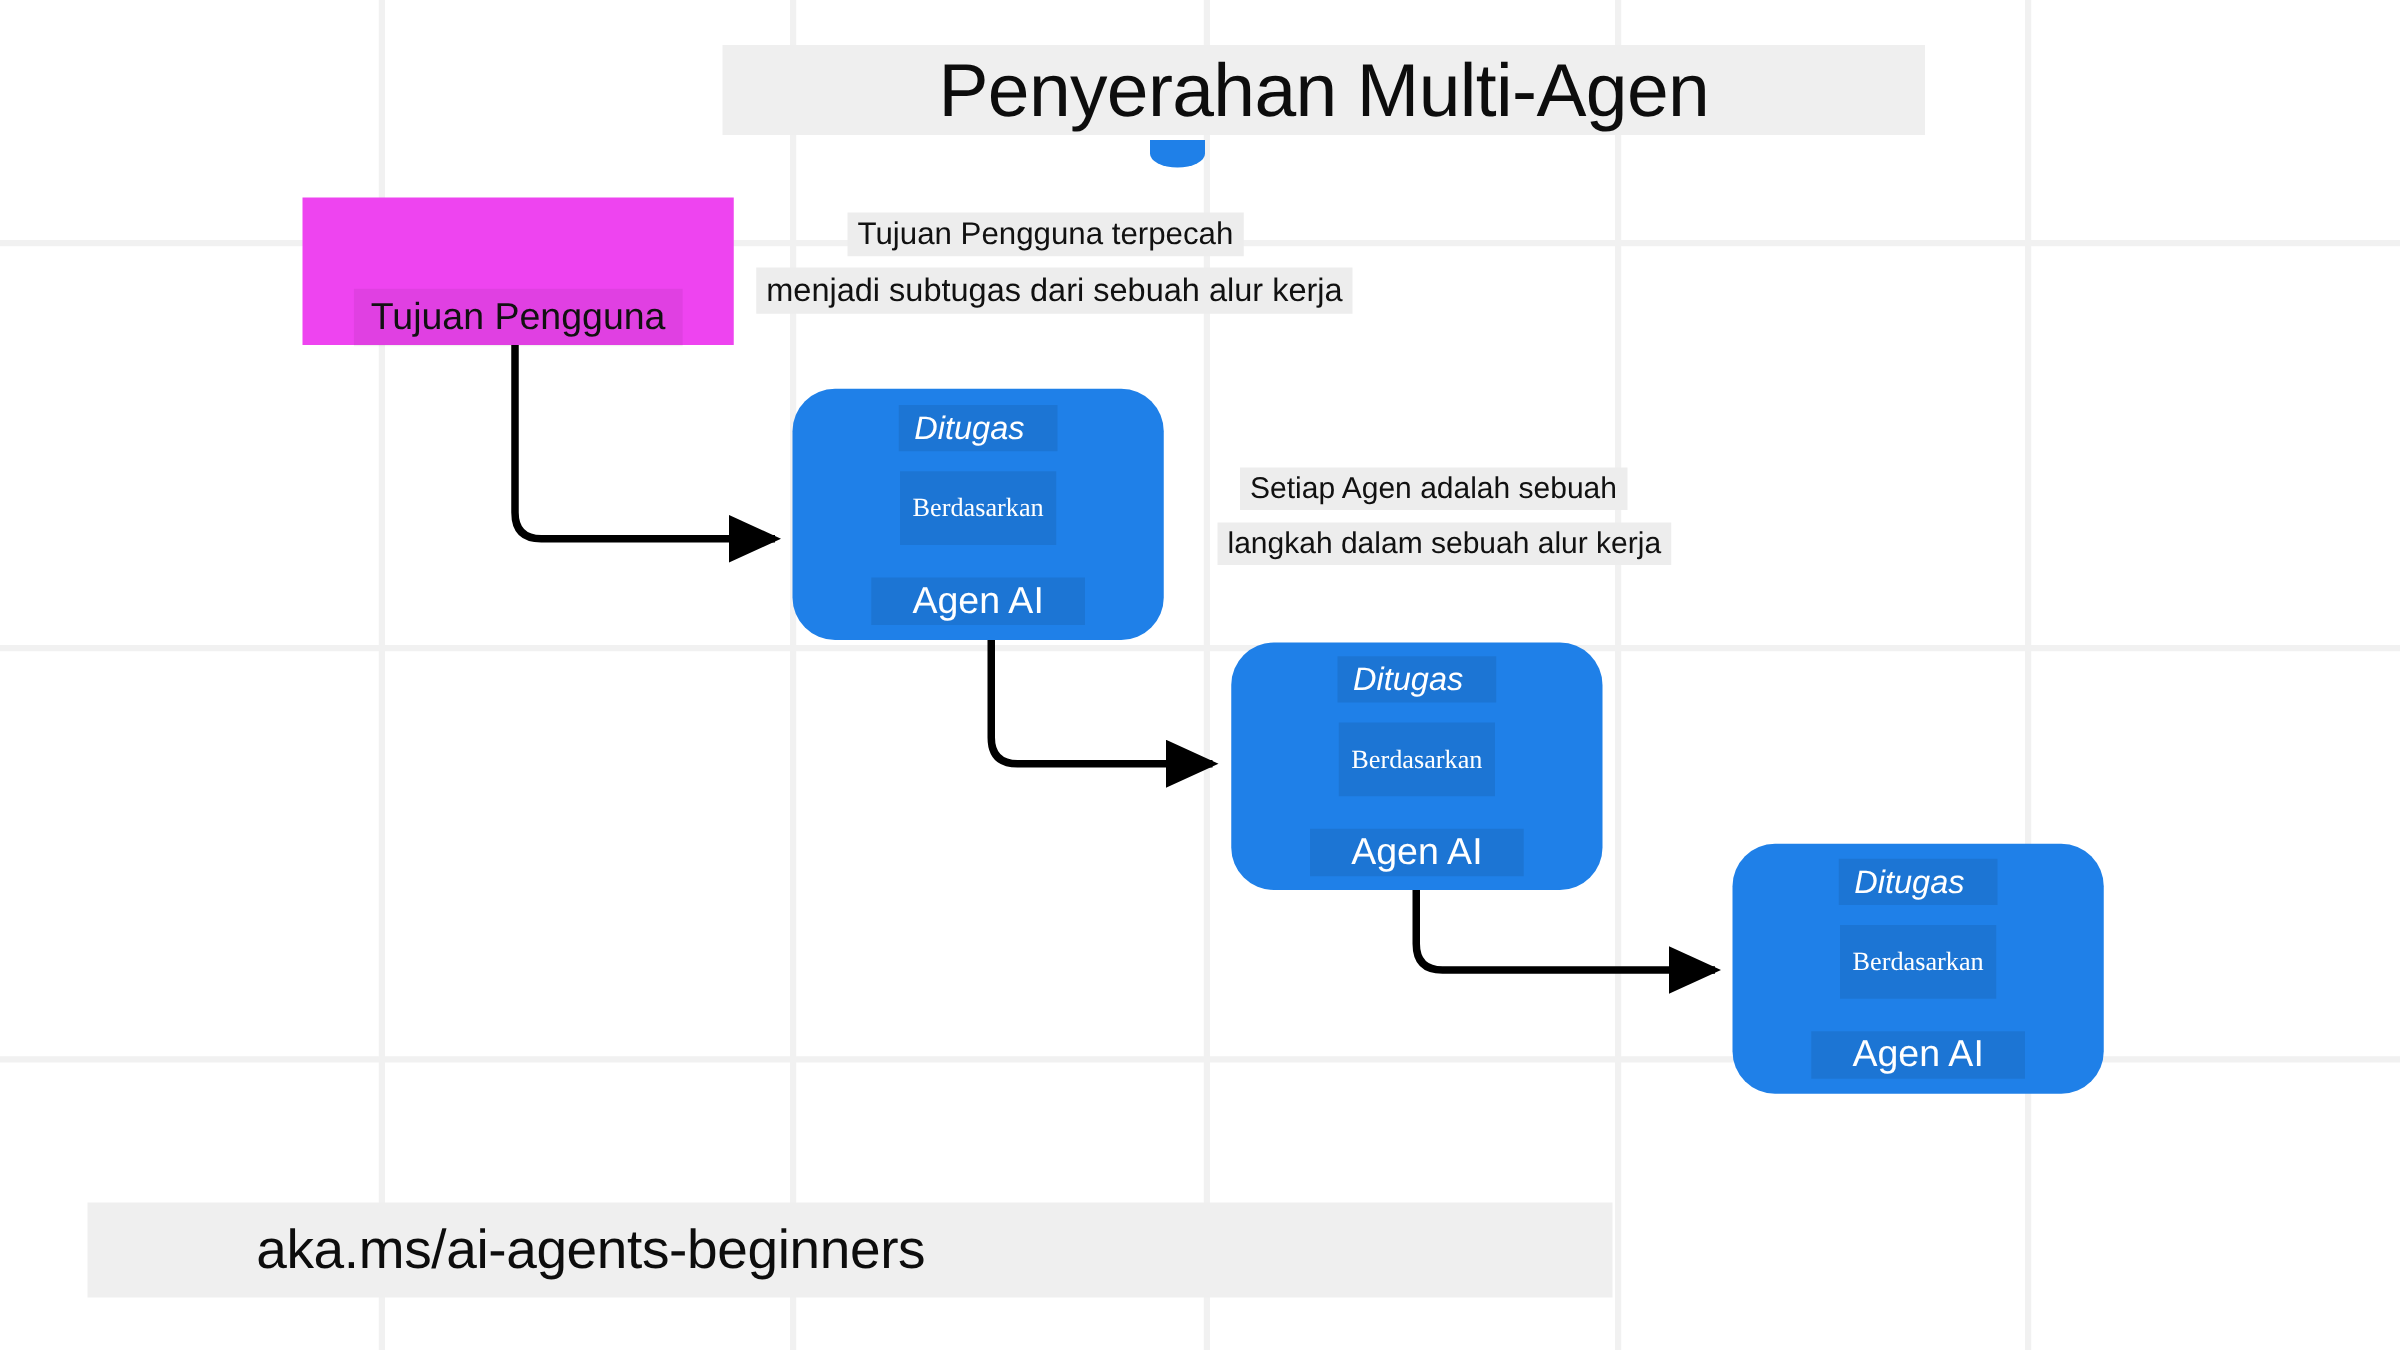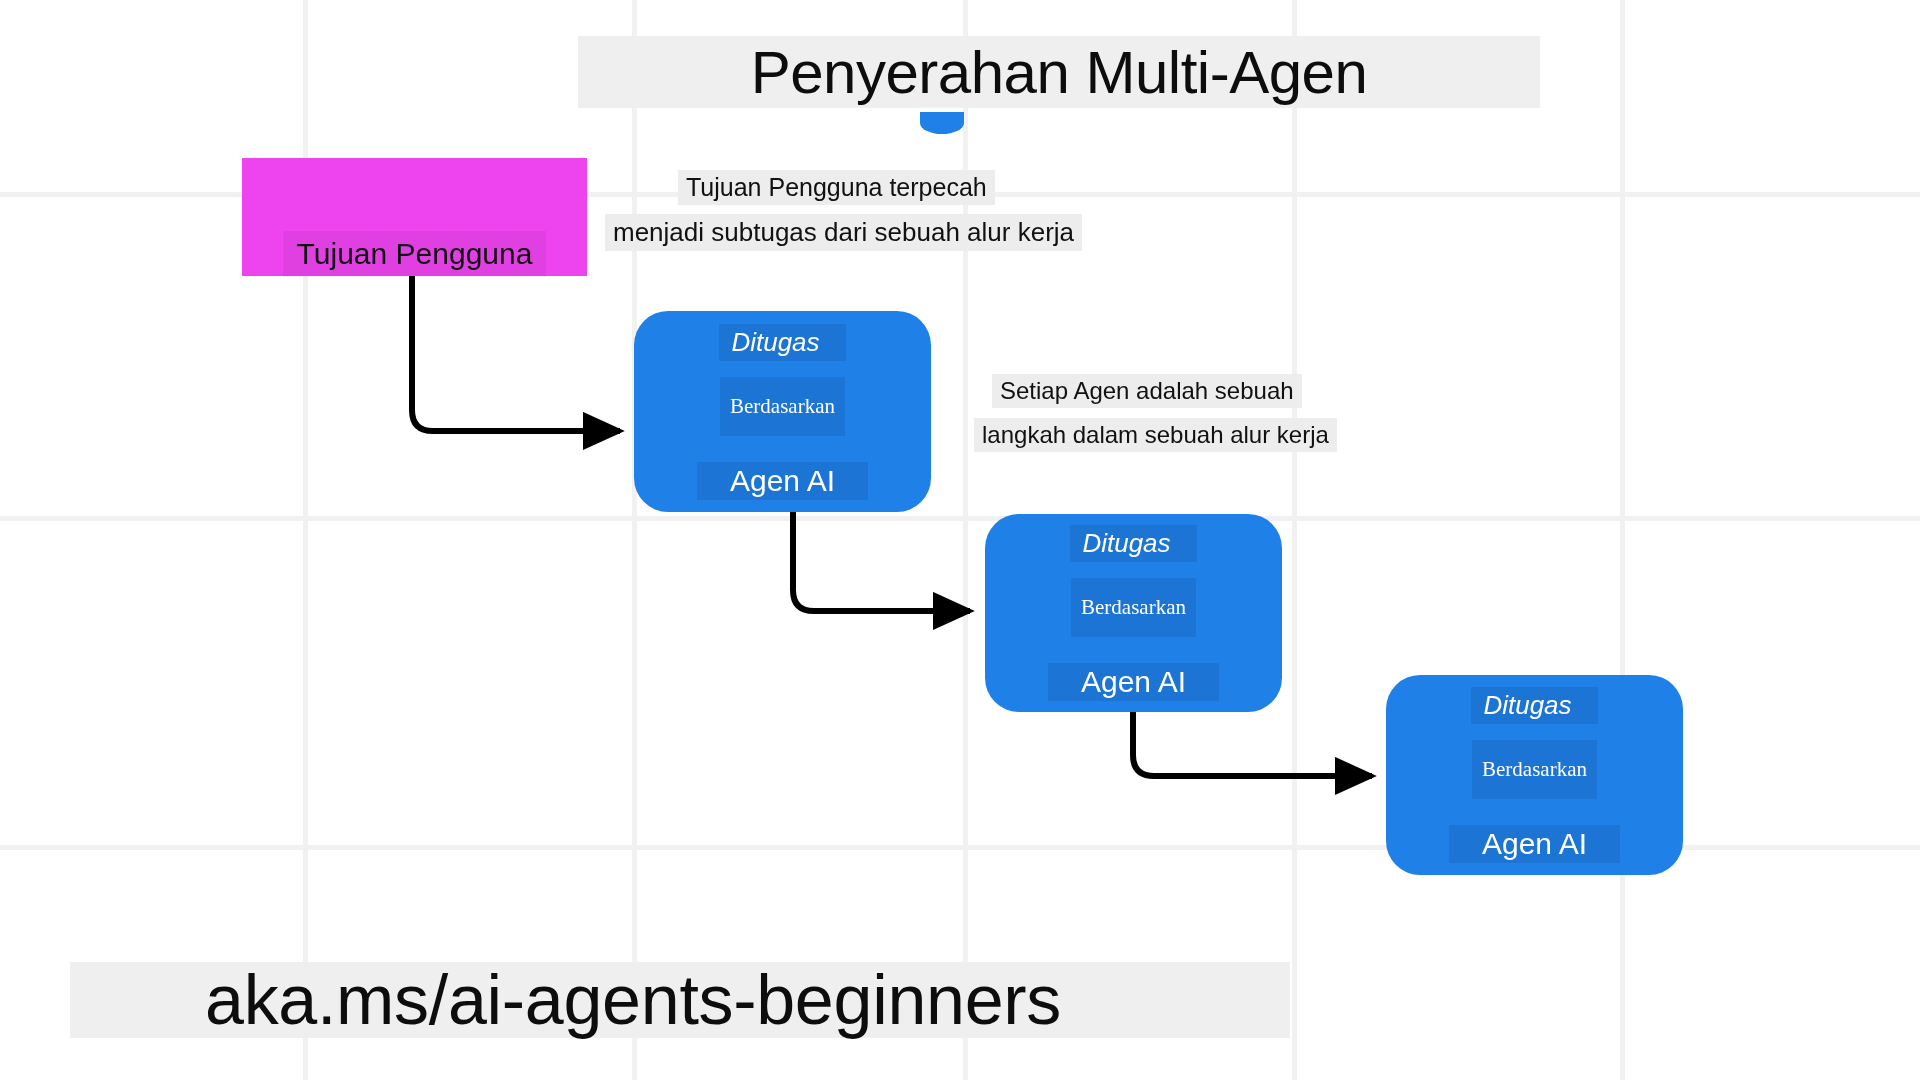--- a/index.html
+++ b/index.html
@@ -41,21 +41,21 @@
   #title-banner {
     left: 578px; top: 36px;
     width: 962px; height: 72px;
     font-size: 60px;
     font-weight: 400;
     letter-spacing: -0.5px;
   }
   #footer-banner {
     left: 70px; top: 962px;
     width: 1220px; height: 76px;
-    font-size: 70px;
+    font-size: 44px;
     font-weight: 400;
     justify-content: flex-start;
     padding-left: 135px;
     box-sizing: border-box;
     letter-spacing: -0.3px;
   }
 
   
   #goal-box {
     position: absolute;

